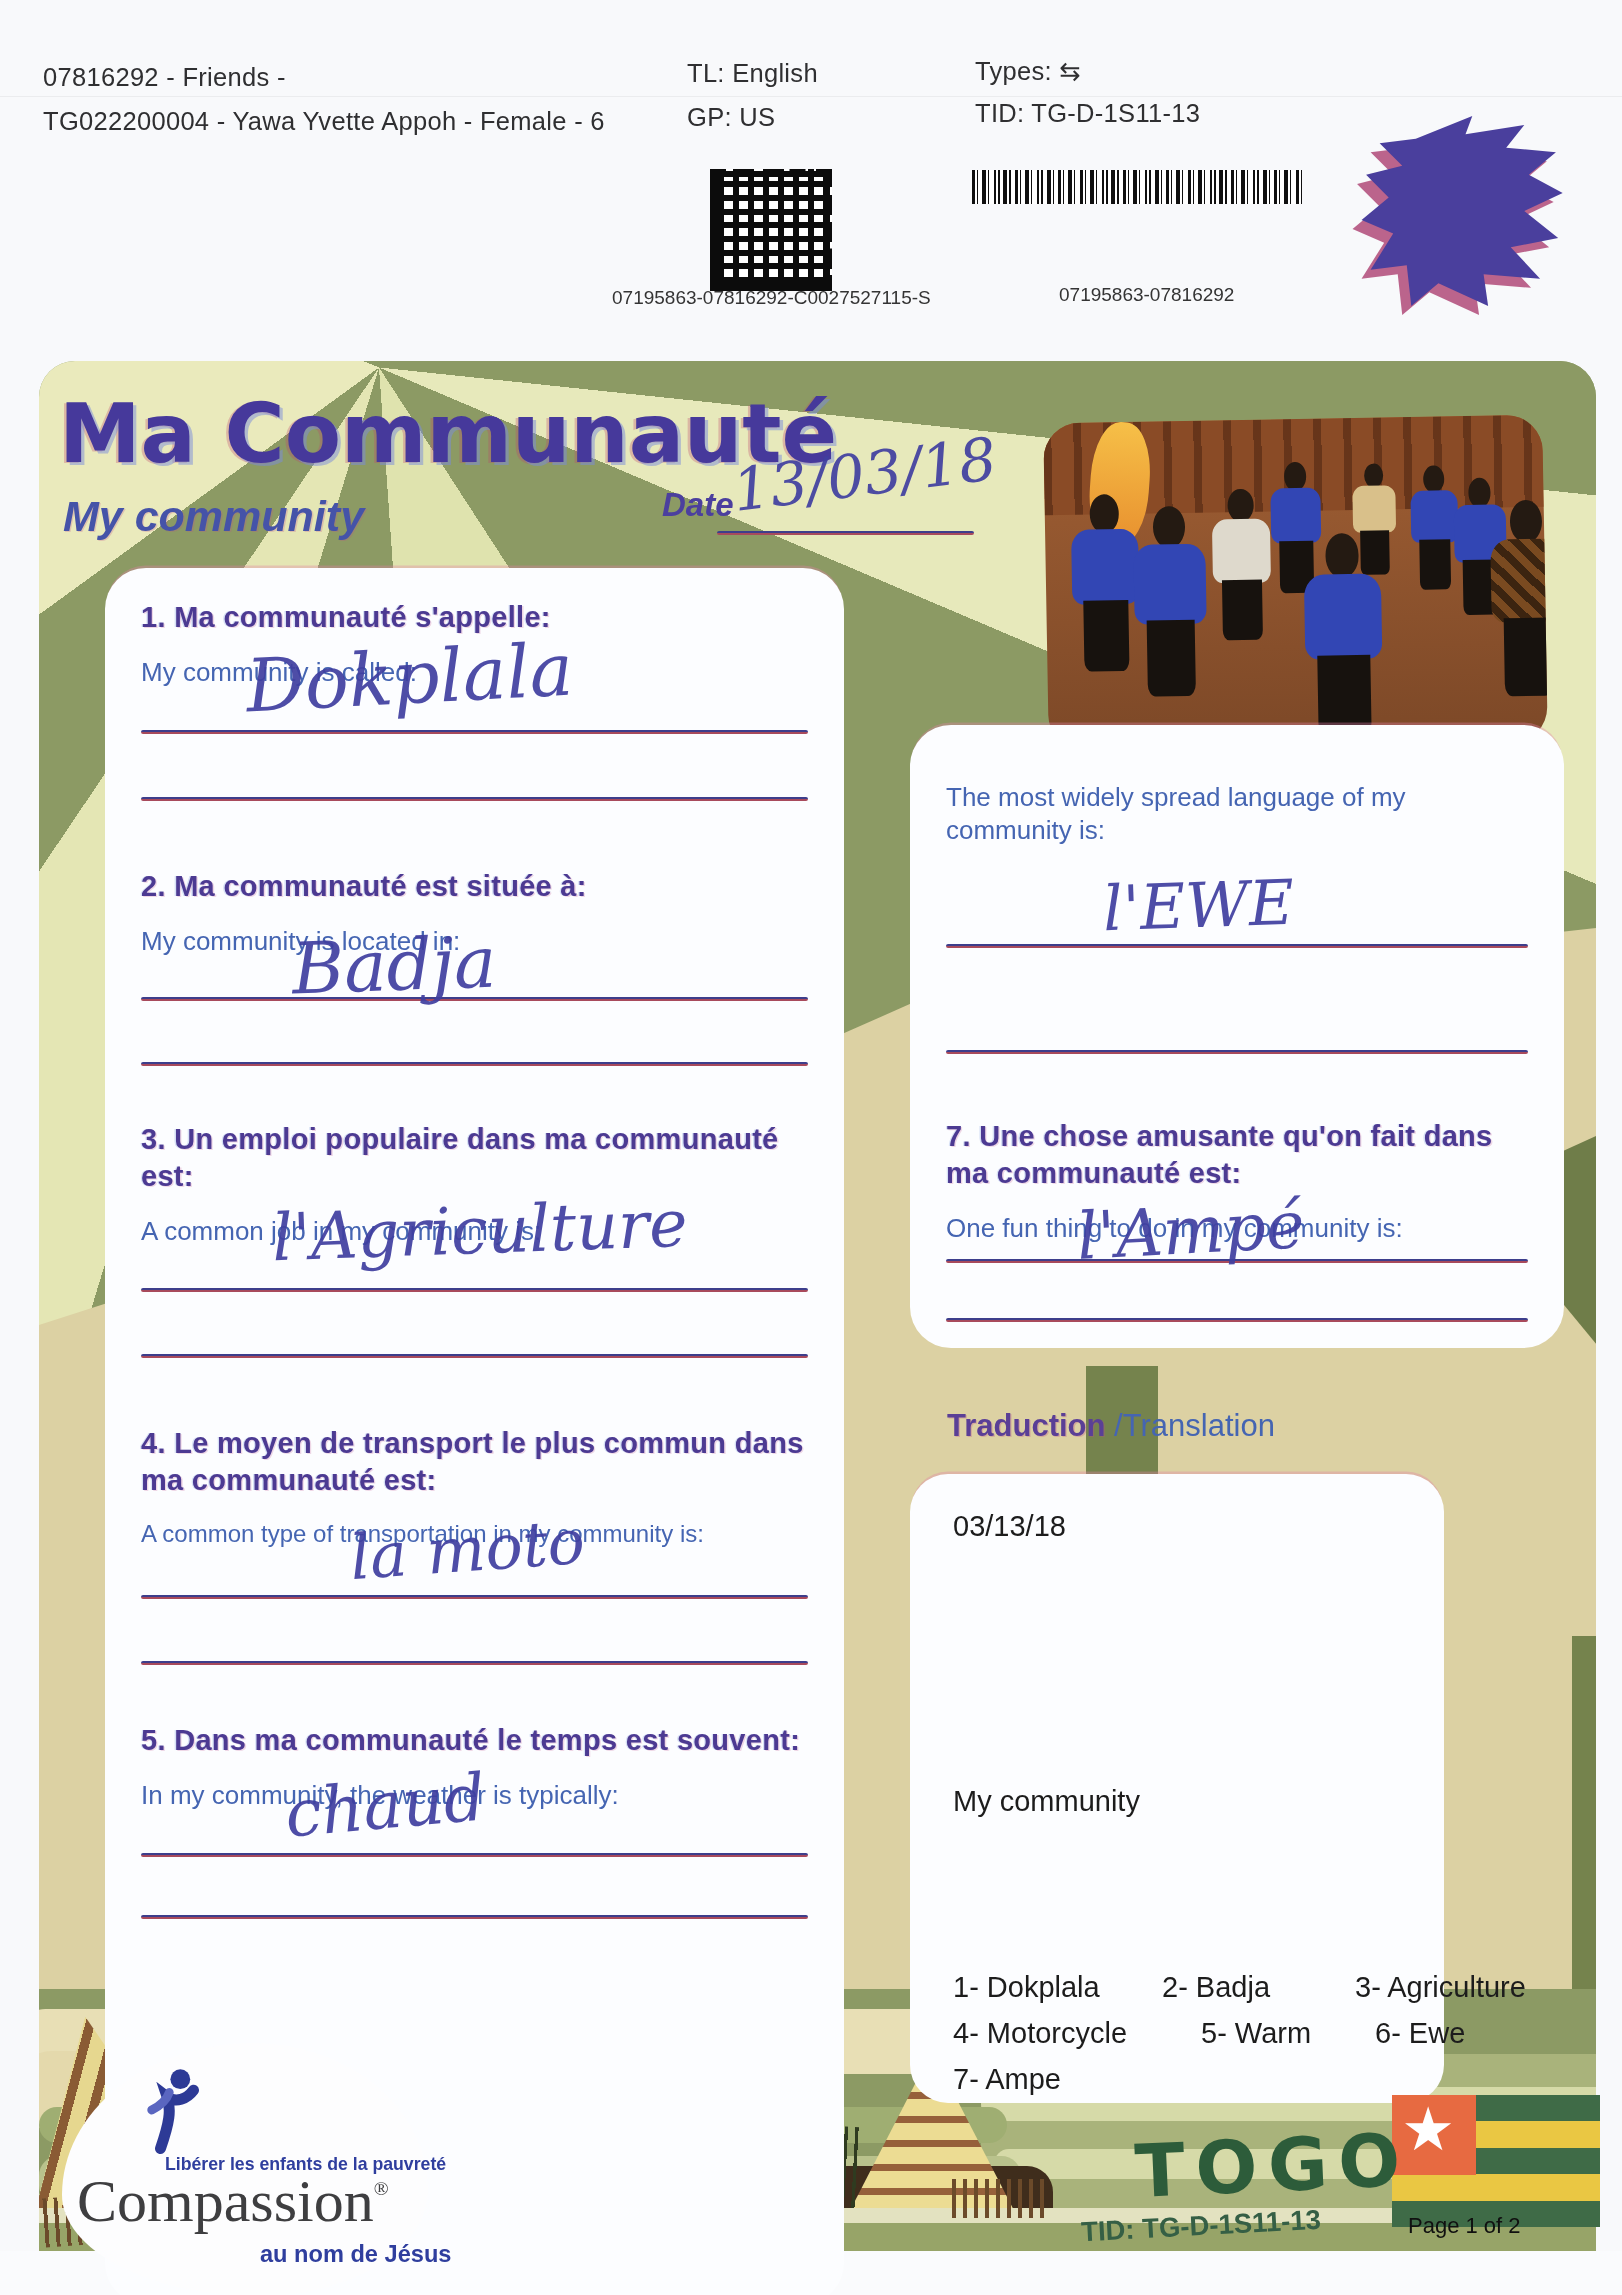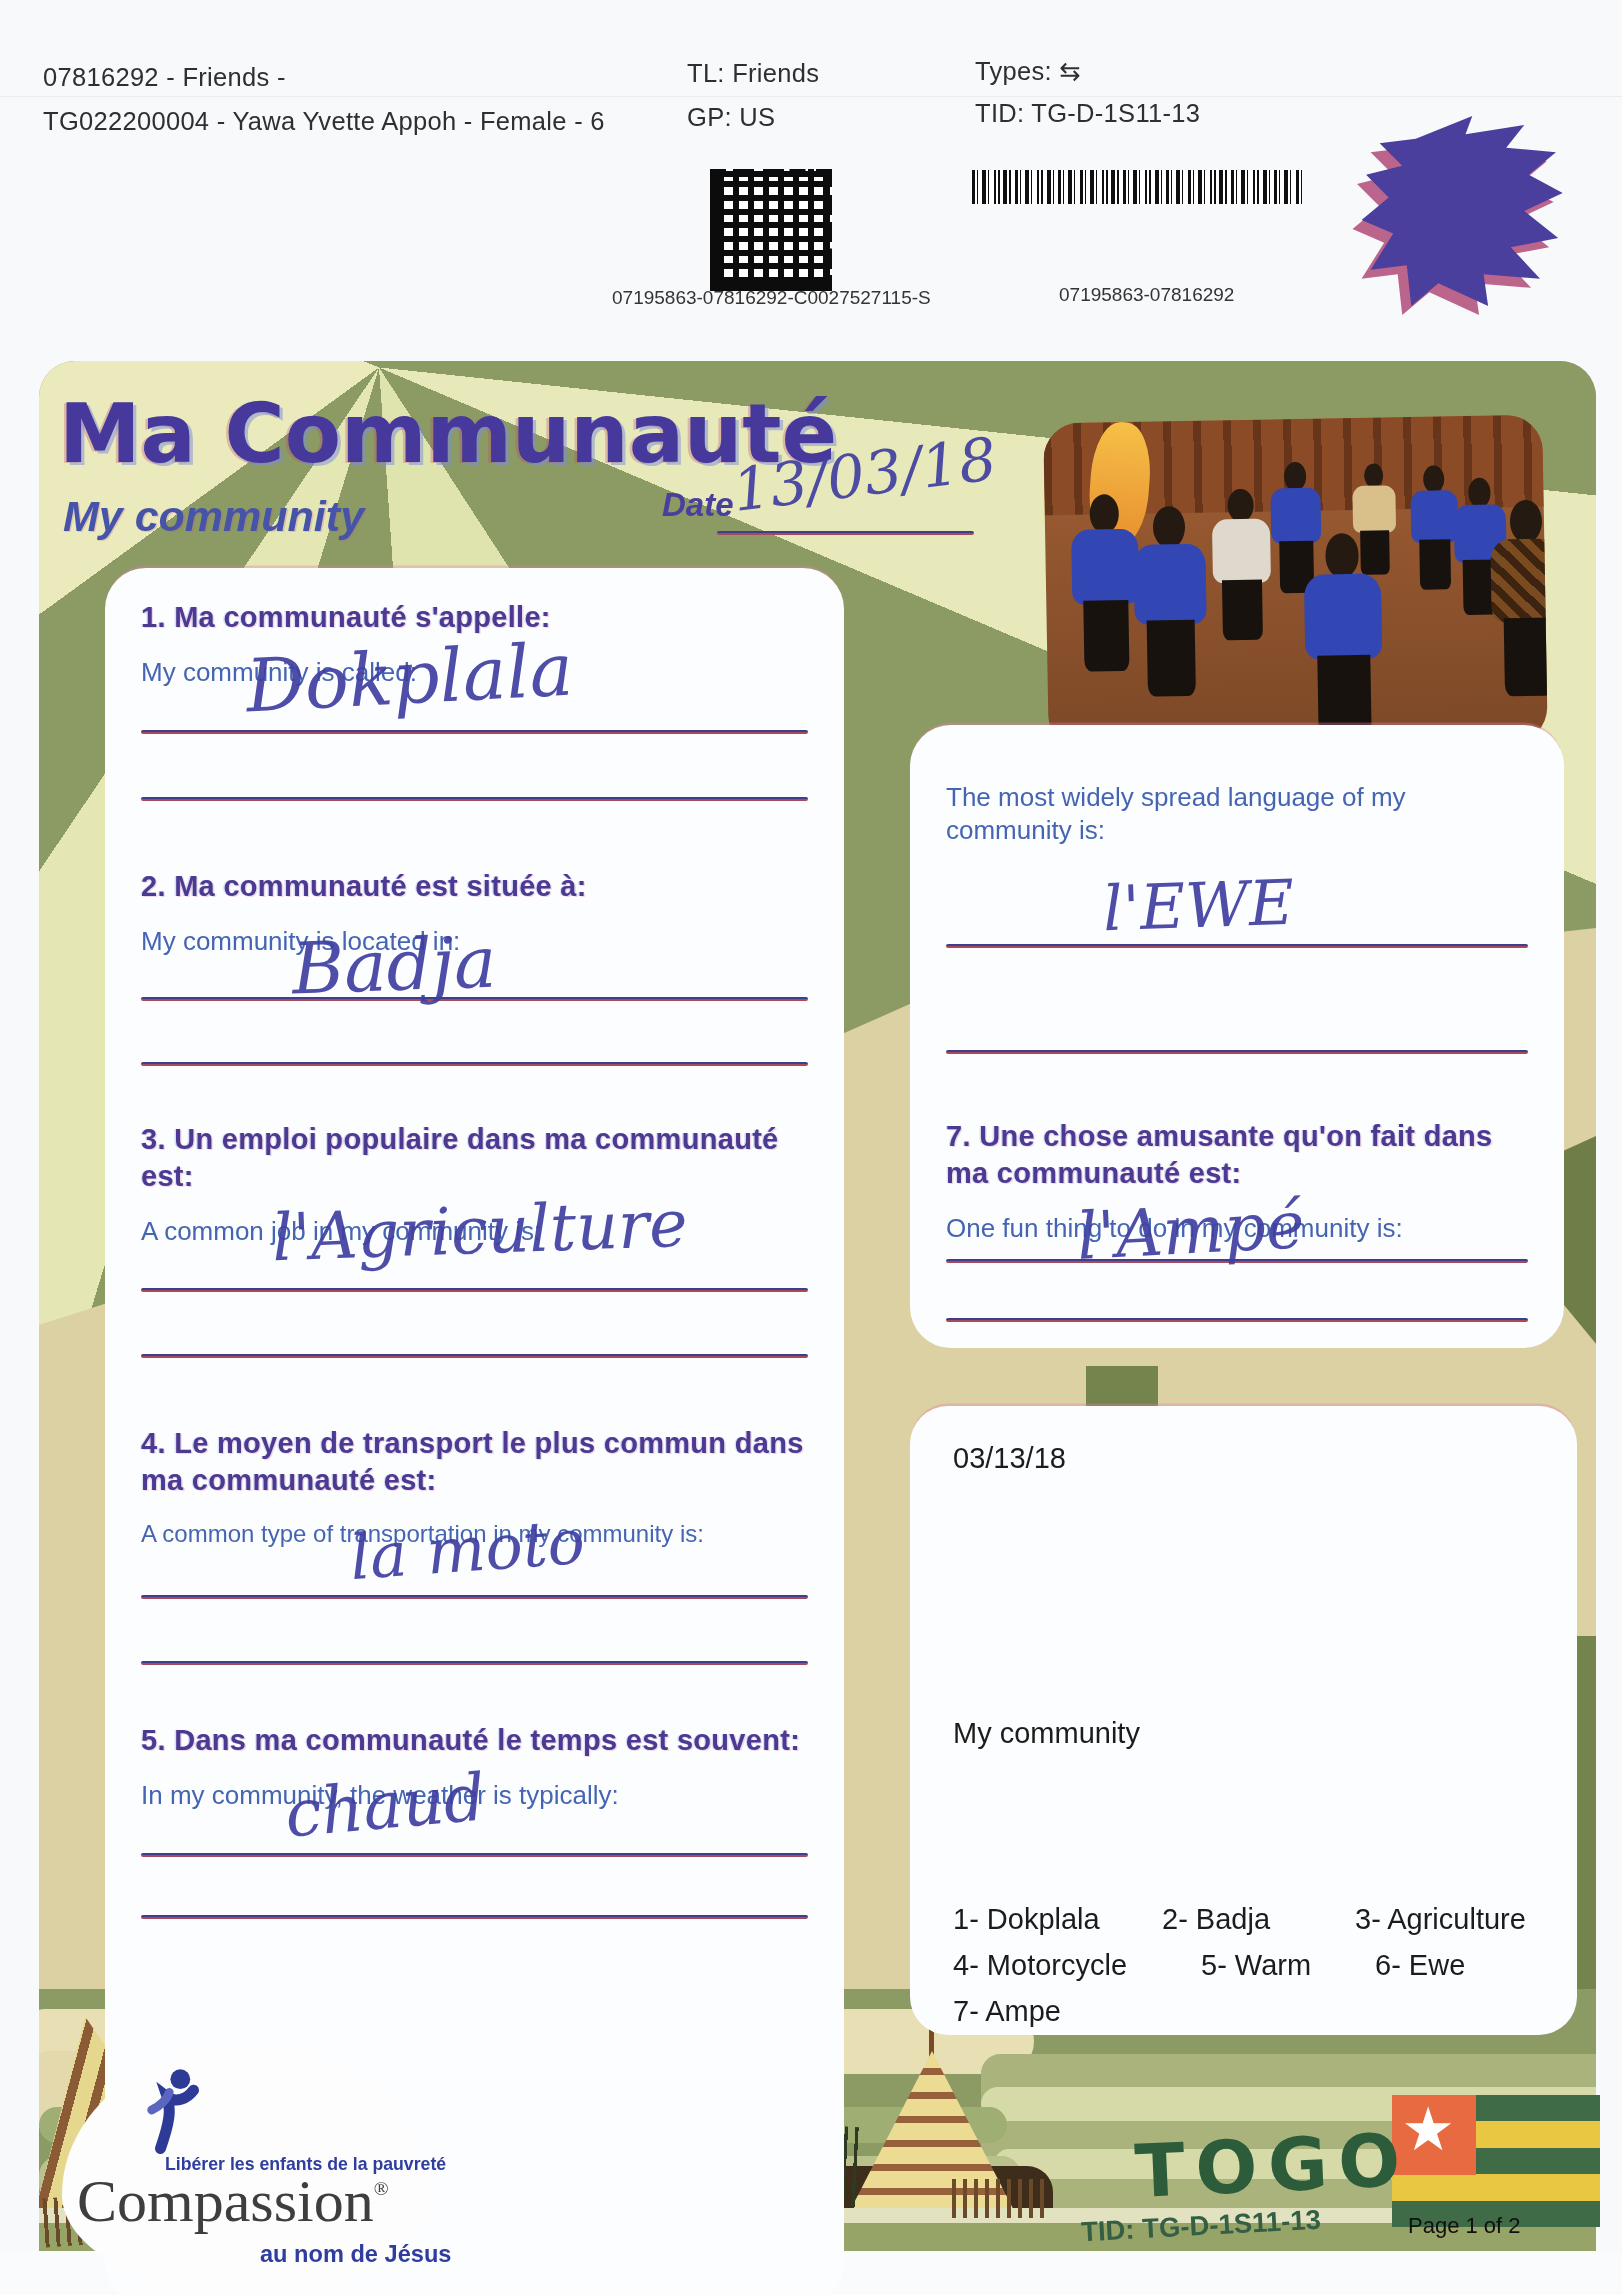--- a/index.html
+++ b/index.html
@@ -101,21 +101,21 @@
      color:#3e3e40;z-index:5;white-space:nowrap;}
   .logo-reg{font-size:19.6px;vertical-align:26px;}
   .bottom-strip{left:0;top:2251px;width:1623px;height:44px;background:#fafbfd;z-index:2;}
 </style>
 </head>
 <body>
 
 <div class="abs scanline"></div>
 <div class="abs hdr" style="left:43px;top:63px">07816292 - Friends -</div>
 <div class="abs hdr" style="left:43px;top:107px">TG022200004 - Yawa Yvette Appoh - Female - 6</div>
-<div class="abs hdr" style="left:687px;top:59px">TL: Friends</div>
+<div class="abs hdr" style="left:687px;top:59px">TL: English</div>
 <div class="abs hdr" style="left:687px;top:103px">GP: US</div>
 <div class="abs hdr" style="left:975px;top:56px">Types: ⇆</div>
 <div class="abs hdr" style="left:975px;top:99px">TID: TG-D-1S11-13</div>
 <div class="abs qr"></div>
 <div class="abs barcode"></div>
 <div class="abs code-caption" style="left:612px;top:287px">07195863-07816292-C0027527115-S</div>
 <div class="abs code-caption" style="left:1059px;top:284px">07195863-07816292</div>
 <div class="abs scribble">
   <svg width="226" height="226" viewBox="0 0 100 100" preserveAspectRatio="none">
     <path fill="#b04a78" opacity=".85" transform="translate(-4,4)" d="M30 18 L55 8 L52 16 L78 12 L70 22 L92 24 L80 34 L95 42 L78 50 L93 62 L72 66 L85 80 L60 78 L62 92 L40 82 L28 92 L26 74 L10 76 L20 60 L6 54 L18 44 L8 34 L24 30 L14 20 Z"></path>
@@ -265,21 +265,21 @@
     <div class="hand" style="left:131px;top:75px;font-size:65px;transform:rotate(-3deg)">l'Ampé</div>
     <div class="rule" style="top:141px;width:582px"></div>
     <div class="rule" style="top:200px;width:582px"></div>
   </div>
 </div>
 
 <div class="abs trad-label">
   <span class="trad-fr">Traduction</span>
   <span class="trad-en">/Translation</span>
 </div>
-<div class="panel" style="left:910px;top:1406px;width:667px;height:629px;border-radius:38px">
+<div class="panel" style="left:910px;top:1474px;width:534px;height:629px;border-radius:38px">
   <div class="trans-text" style="left:43px;top:36px">03/13/18</div>
   <div class="trans-text" style="left:43px;top:311px">My community</div>
   <div class="trans-text" style="left:43px;top:497px">1- Dokplala</div>
   <div class="trans-text" style="left:252px;top:497px">2- Badja</div>
   <div class="trans-text" style="left:445px;top:497px">3- Agriculture</div>
   <div class="trans-text" style="left:43px;top:543px">4- Motorcycle</div>
   <div class="trans-text" style="left:291px;top:543px">5- Warm</div>
   <div class="trans-text" style="left:465px;top:543px">6- Ewe</div>
   <div class="trans-text" style="left:43px;top:589px">7- Ampe</div>
 </div>

